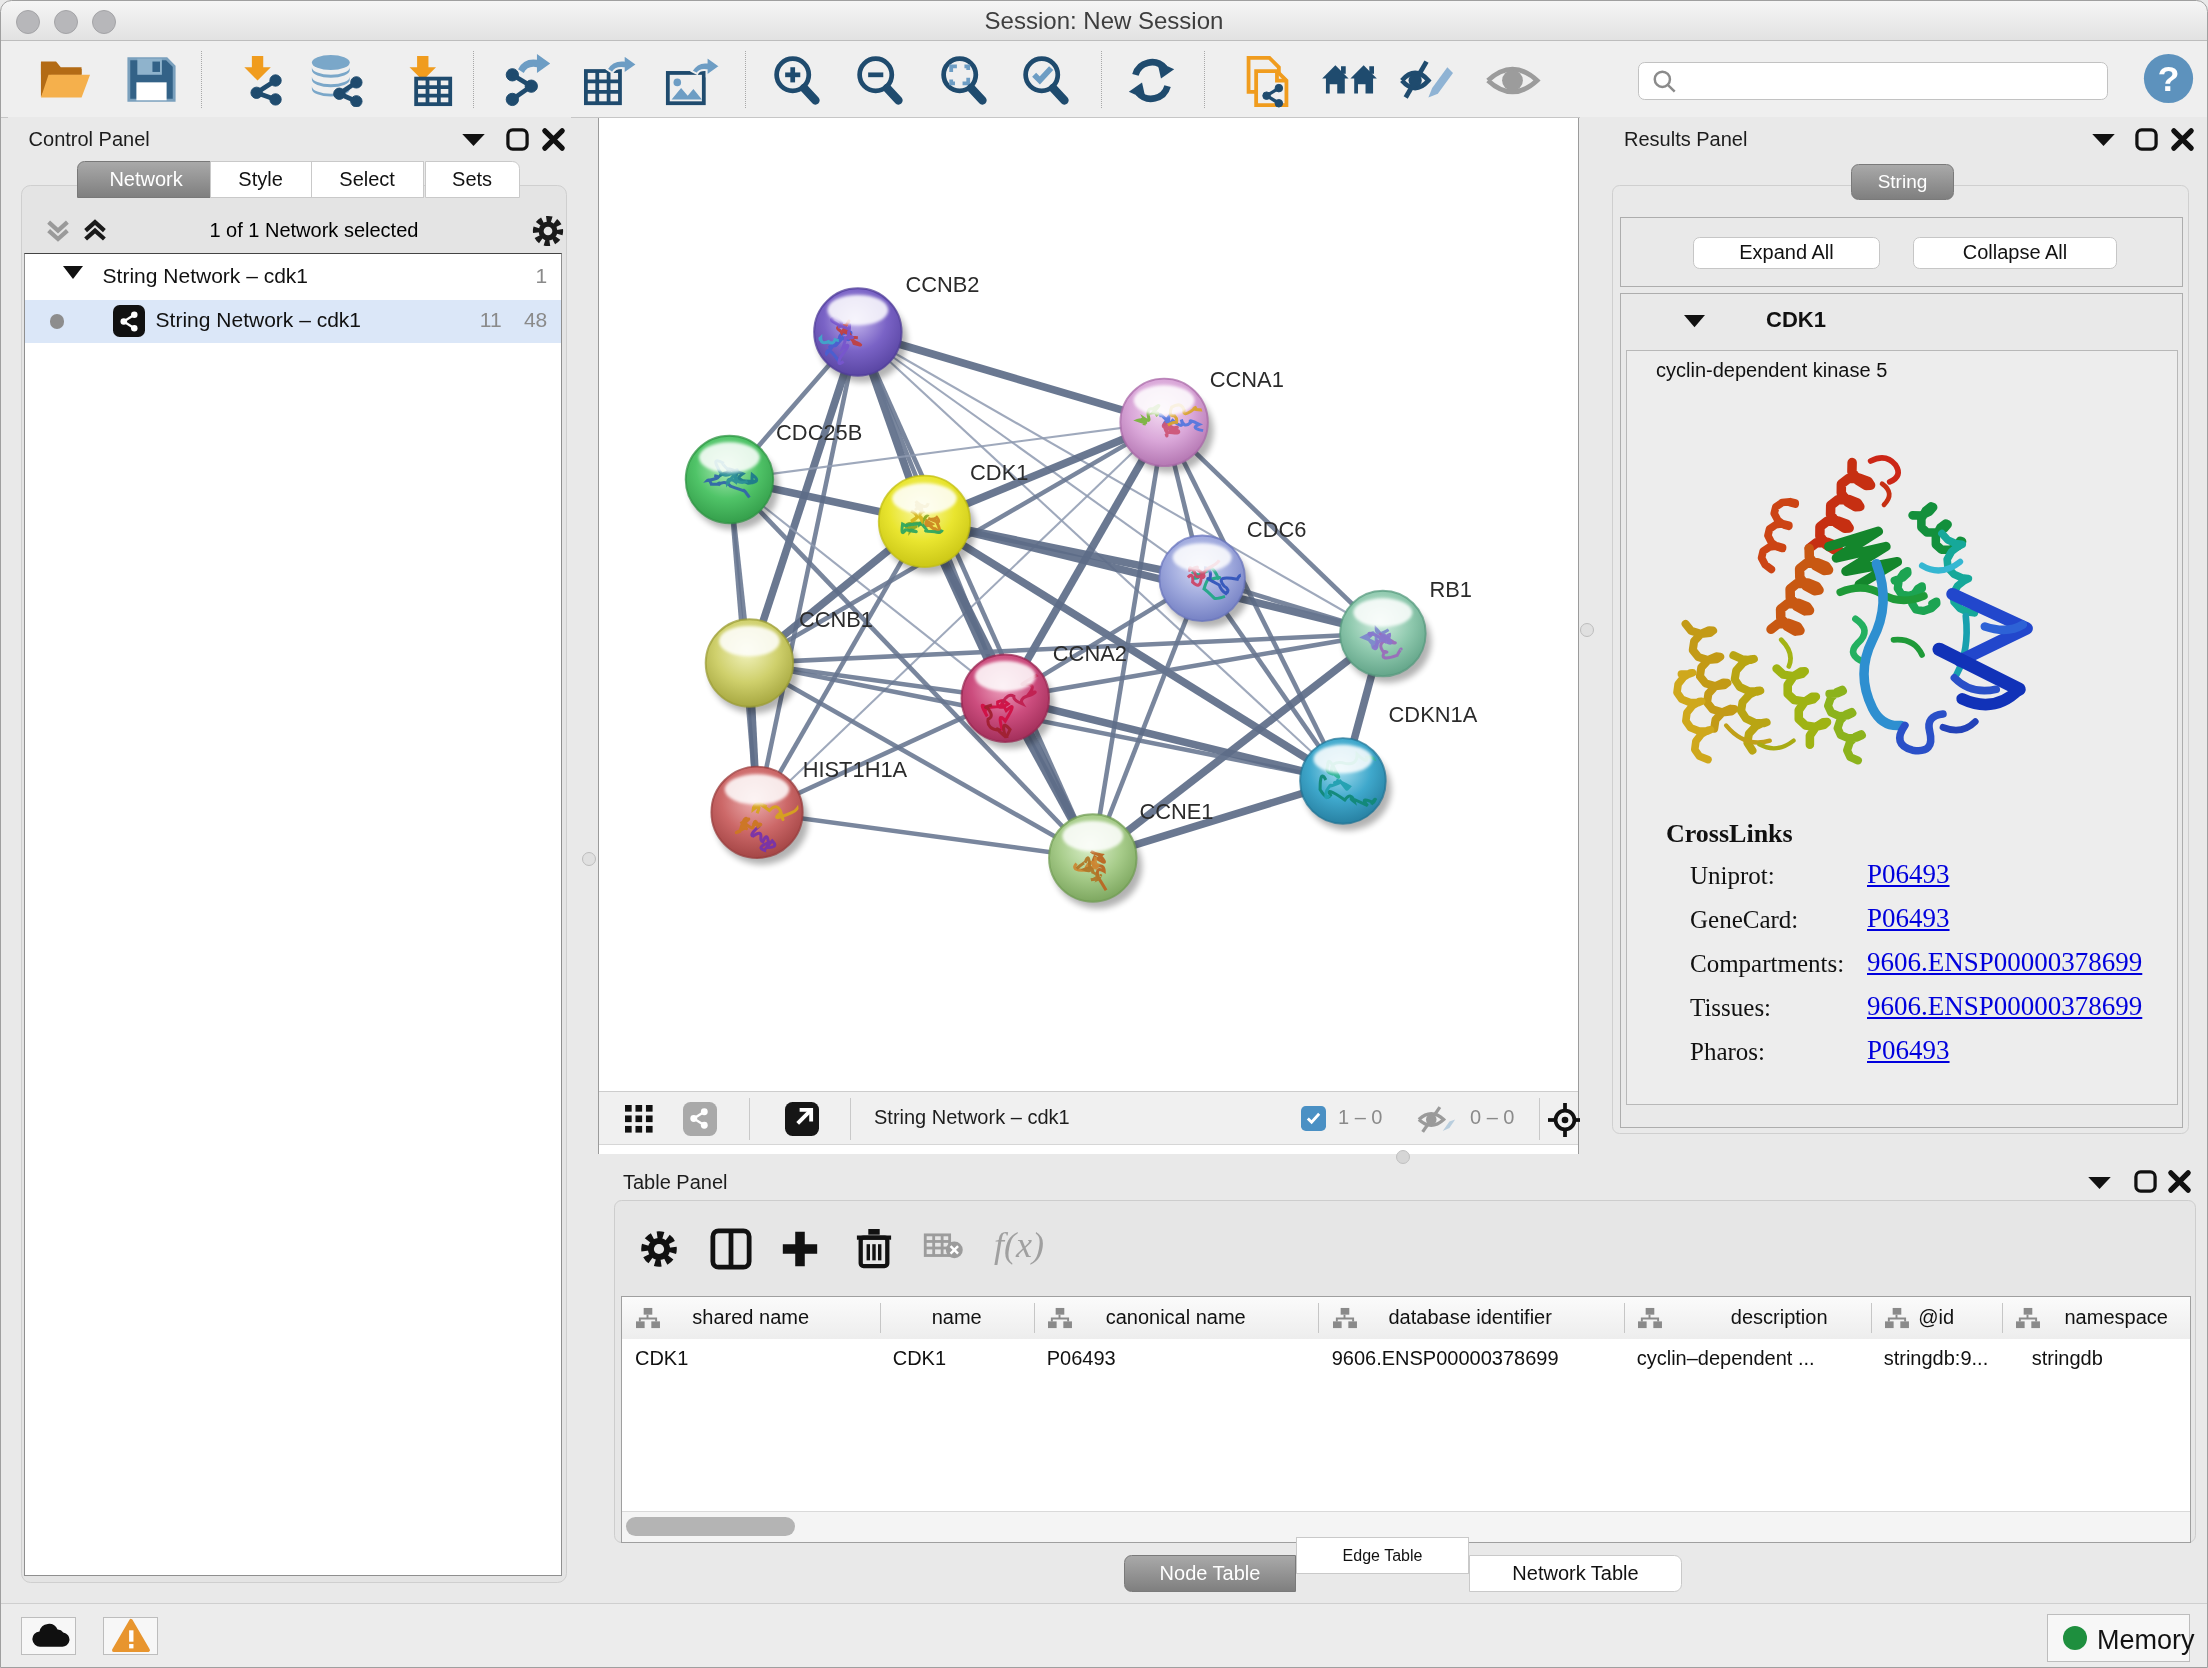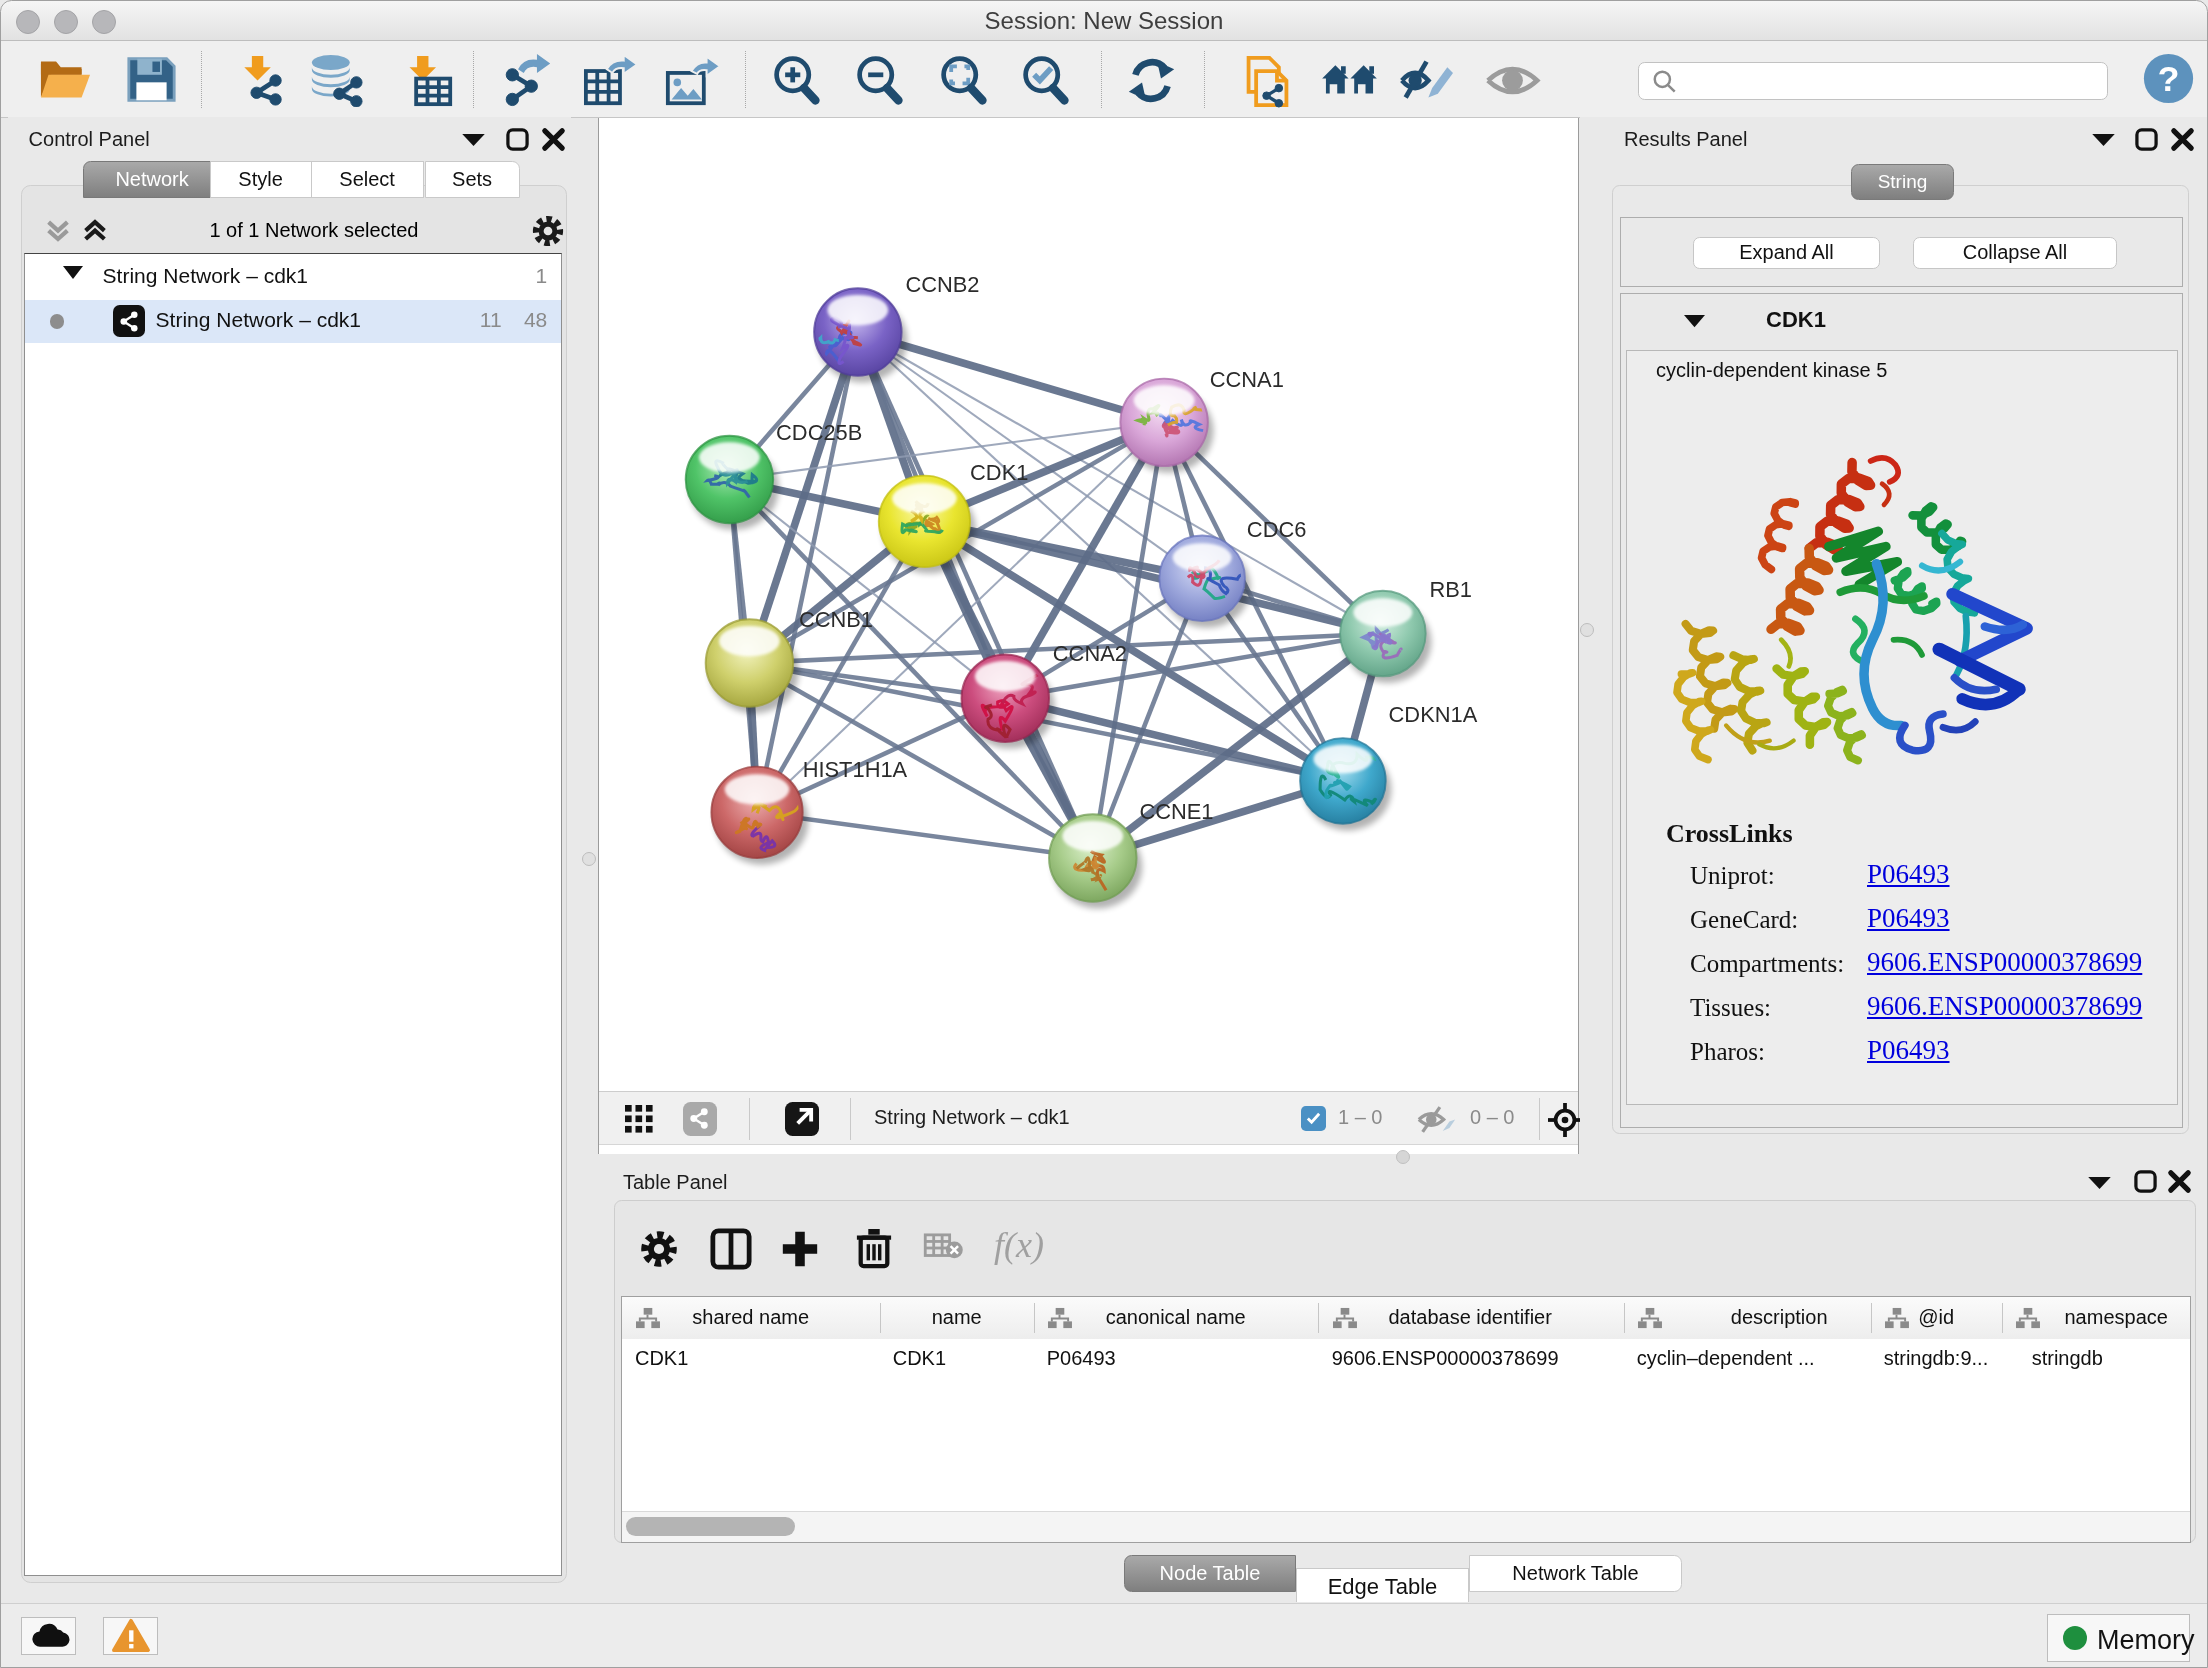--- a/index.html
+++ b/index.html
@@ -226,21 +226,21 @@
   <svg style="position:absolute;left:453px;top:15px;" width="25" height="15" viewBox="0 0 26 16">
       <path d="M1 2 h24 l-12 13 z" fill="#111"></path>
     </svg>
   <svg style="position:absolute;left:498px;top:10.5px;" width="23" height="23" viewBox="0 0 24 24">
       <rect x="2" y="2" width="20" height="20" rx="5" fill="none" stroke="#111" stroke-width="3.4"></rect>
     </svg>
   <svg style="position:absolute;left:533px;top:9.5px;" width="25" height="25" viewBox="0 0 26 26">
       <path d="M4 4 L22 22 M22 4 L4 22" stroke="#111" stroke-width="5.5" stroke-linecap="round"></path>
     </svg>
   <div id="cbox"></div>
-  <div class="tab tabsel" style="left:75px;width:139px;border-radius:7.6px 0 0 0;">Network</div>
+  <div class="tab tabsel" style="left:69px;width:139px;border-radius:7.6px 0 0 0;">Network</div>
   <div class="tab" style="left:202px;width:102px;">Style</div>
   <div class="tab" style="left:303px;width:113px;">Select</div>
   <div class="tab" style="left:417px;width:95px;border-radius:0 7.6px 0 0;">Sets</div>
   <div id="chead">
     <svg style="position:absolute;left:22px;top:5.7px;" width="30" height="27" viewBox="0 0 32 28">
         <g fill="none" stroke="#9a9a9a" stroke-width="4.5">
           <path d="M6 4 l10 9 10 -9"></path>
           <path d="M6 13 l10 9 10 -9"></path>
         </g>
       </svg>
@@ -796,21 +796,21 @@
       <span style="position:absolute;left:1262px;top:7.6px;font-size:20px;color:#111;white-space:nowrap;">stringdb:9...</span>
       <span style="position:absolute;left:1410px;top:7.6px;font-size:20px;color:#111;white-space:nowrap;">stringdb</span>
       </div>
       <div style="position:absolute;left:0px;bottom:0px;width:1568px;height:30px;background:#f4f4f4;border-top:1px solid #d9d9d9;">
         <span style="position:absolute;left:4.8px;top:4.8px;width:169px;height:19px;border-radius:9.5px;background:#b4b4b4;"></span>
       </div>
     </div>
   </div>
 
   <div style="position:absolute;left:526px;top:391px;width:172px;height:37px;background:linear-gradient(#a9a9a9,#7f7f7f);border:1px solid #7a7a7a;border-radius:7.6px 0 0 7.6px;box-sizing:border-box;color:#fff;font-size:20px;text-align:center;line-height:35px;">Node Table</div>
-  <div style="position:absolute;left:698px;top:404px;width:173px;height:37px;background:#fff;border:1px solid #c9c9c9;box-sizing:border-box;color:#111;font-size:22px;text-align:center;line-height:35px;">Edge Table</div>
+  <div style="position:absolute;left:698px;top:373px;width:173px;height:37px;background:#fff;border:1px solid #c9c9c9;box-sizing:border-box;color:#111;font-size:16px;text-align:center;line-height:35px;">Edge Table</div>
   <div style="position:absolute;left:871px;top:391px;width:213px;height:37px;background:#fff;border:1px solid #c9c9c9;border-radius:0 7.6px 7.6px 0;box-sizing:border-box;color:#111;font-size:20px;text-align:center;line-height:35px;">Network Table</div>
 </div>
 
 <span class="abs" style="left:582px;top:852px;width:14.3px;height:14.3px;border-radius:50%;background:#e0e0e0;border:1px solid #bdbdbd;box-sizing:border-box;"></span>
 <span class="abs" style="left:1580px;top:623px;width:14.3px;height:14.3px;border-radius:50%;background:#e0e0e0;border:1px solid #bdbdbd;box-sizing:border-box;"></span>
 <span class="abs" style="left:1396px;top:1150px;width:14.3px;height:14.3px;border-radius:50%;background:#d6d6d6;border:1px solid #c0c0c0;box-sizing:border-box;"></span>
 
 <div id="statusbar" class="abs">
   <div class="sbtn" style="left:21px;top:13.3px;width:55px;height:38px;">
     <svg width="42" height="28.5" viewBox="0 0 44 30" style="position:absolute;left:5.7px;top:3.8px;">

